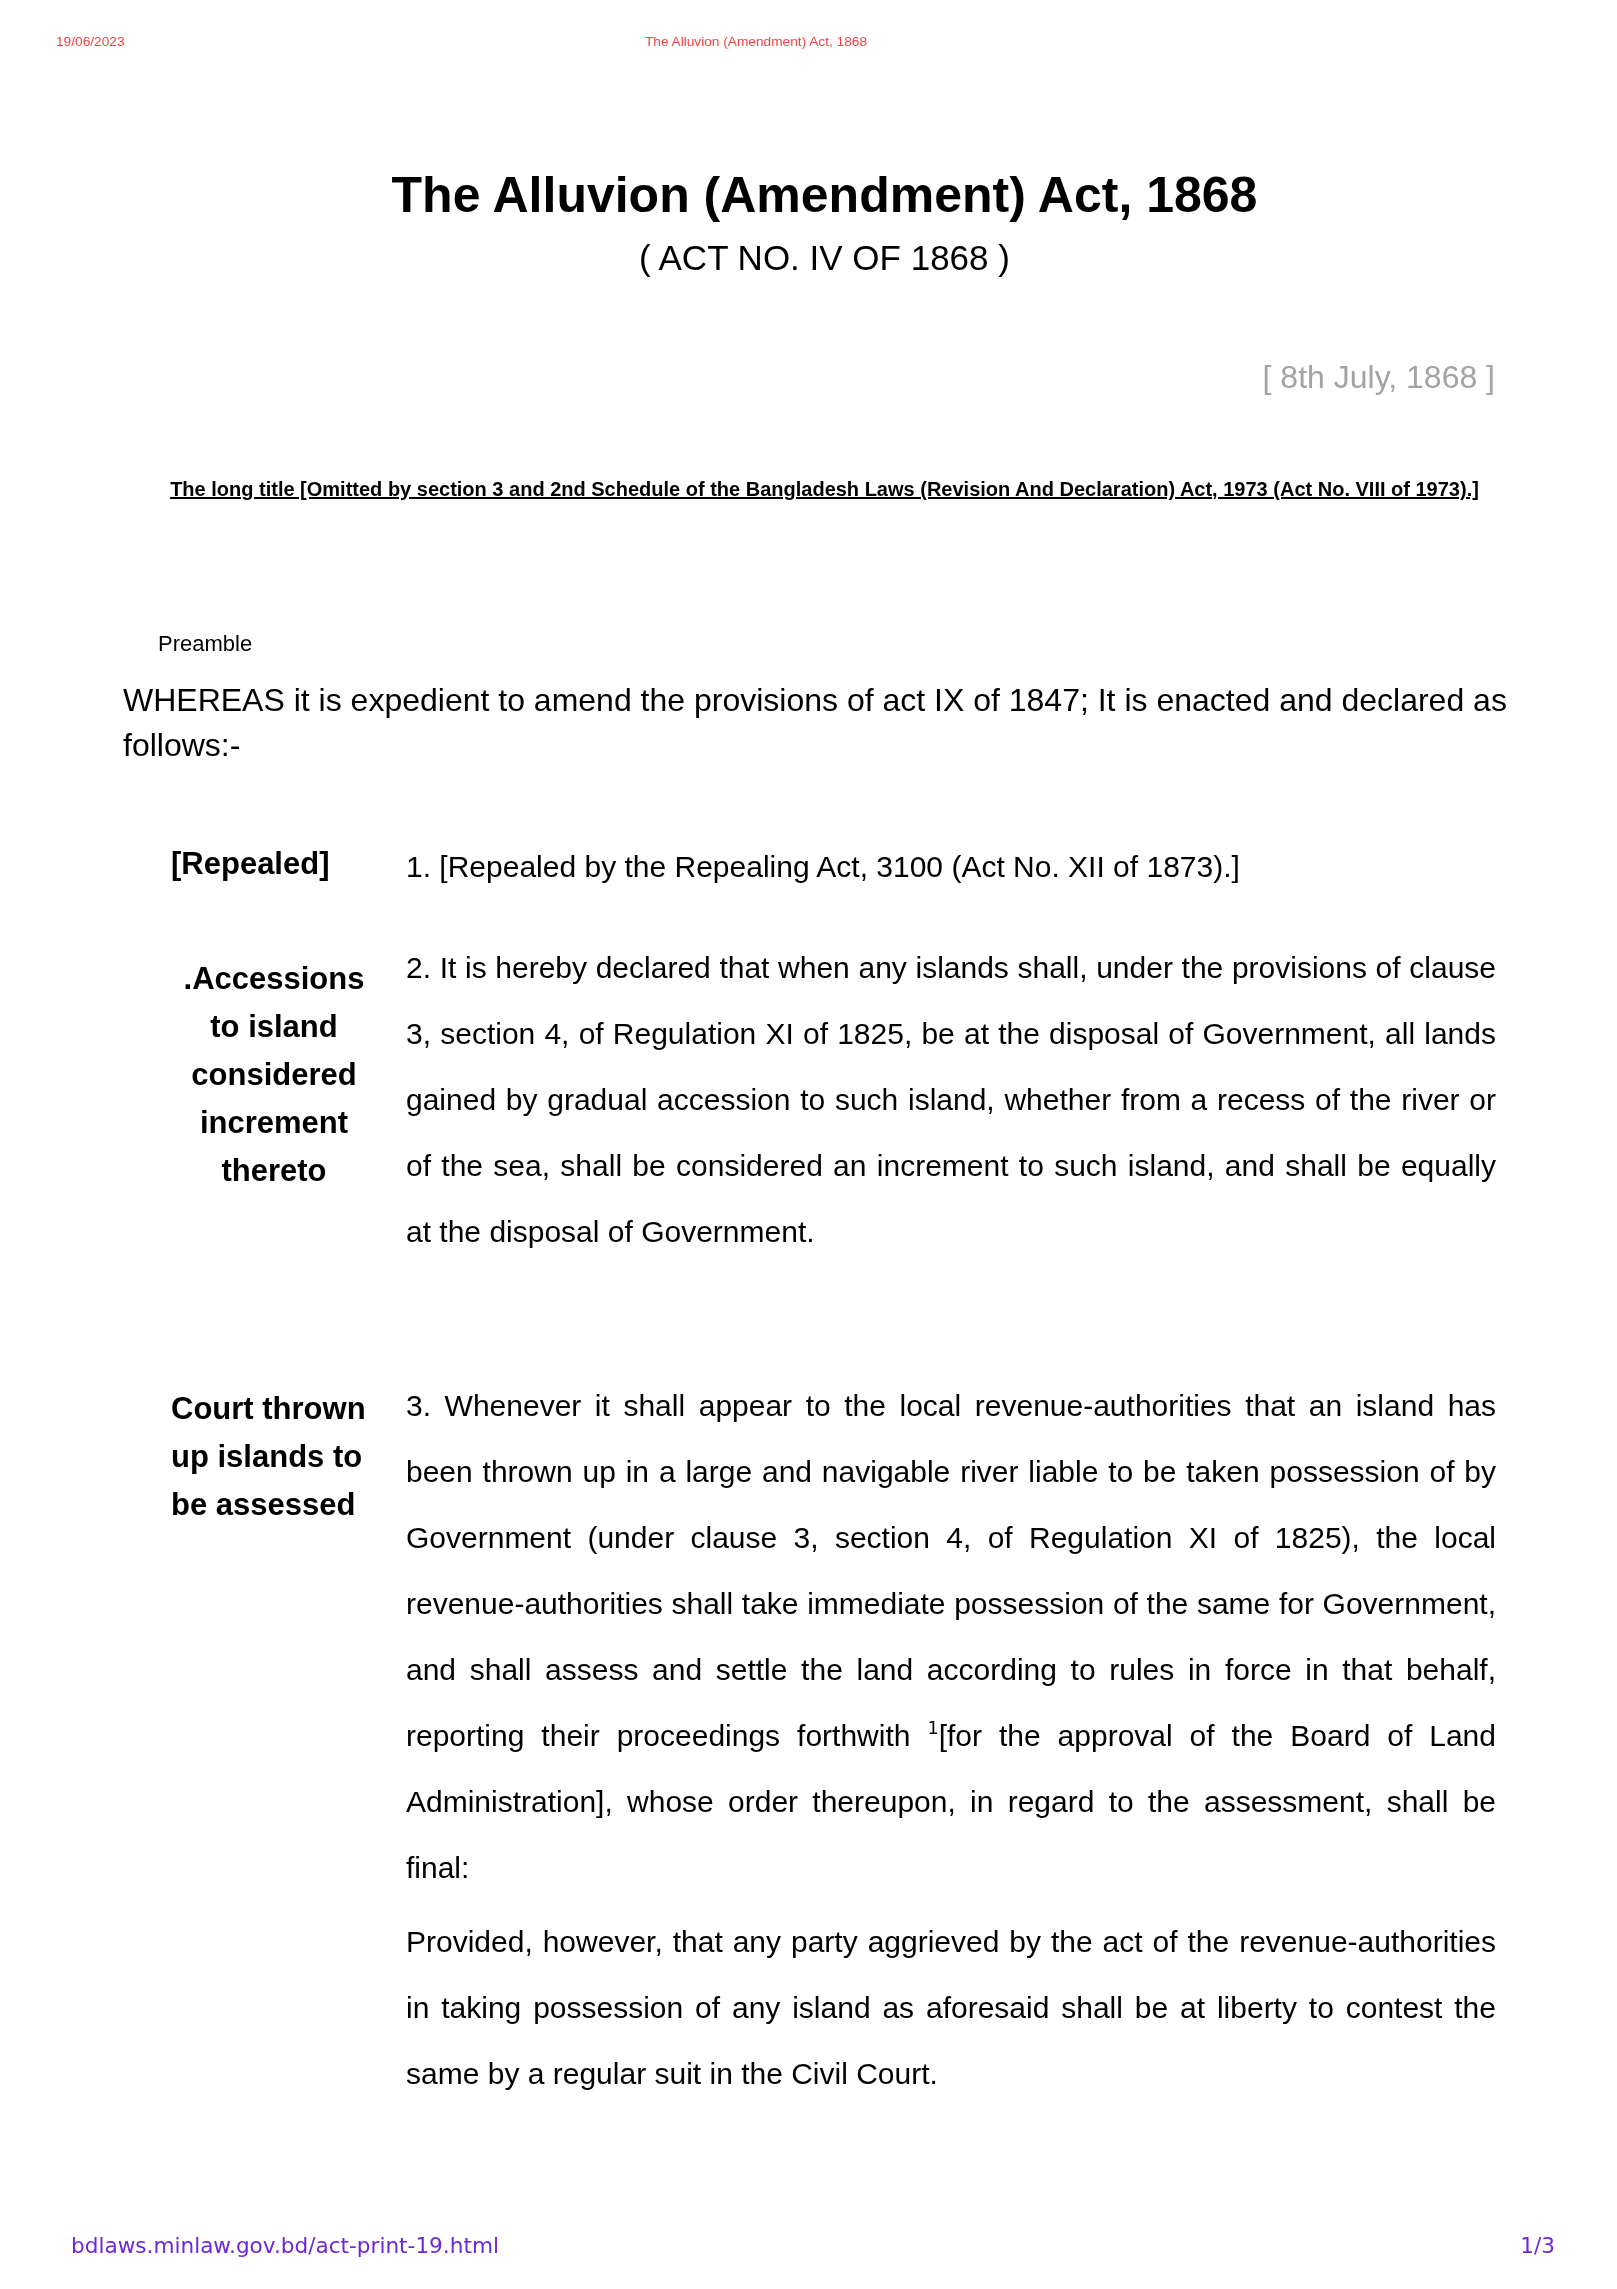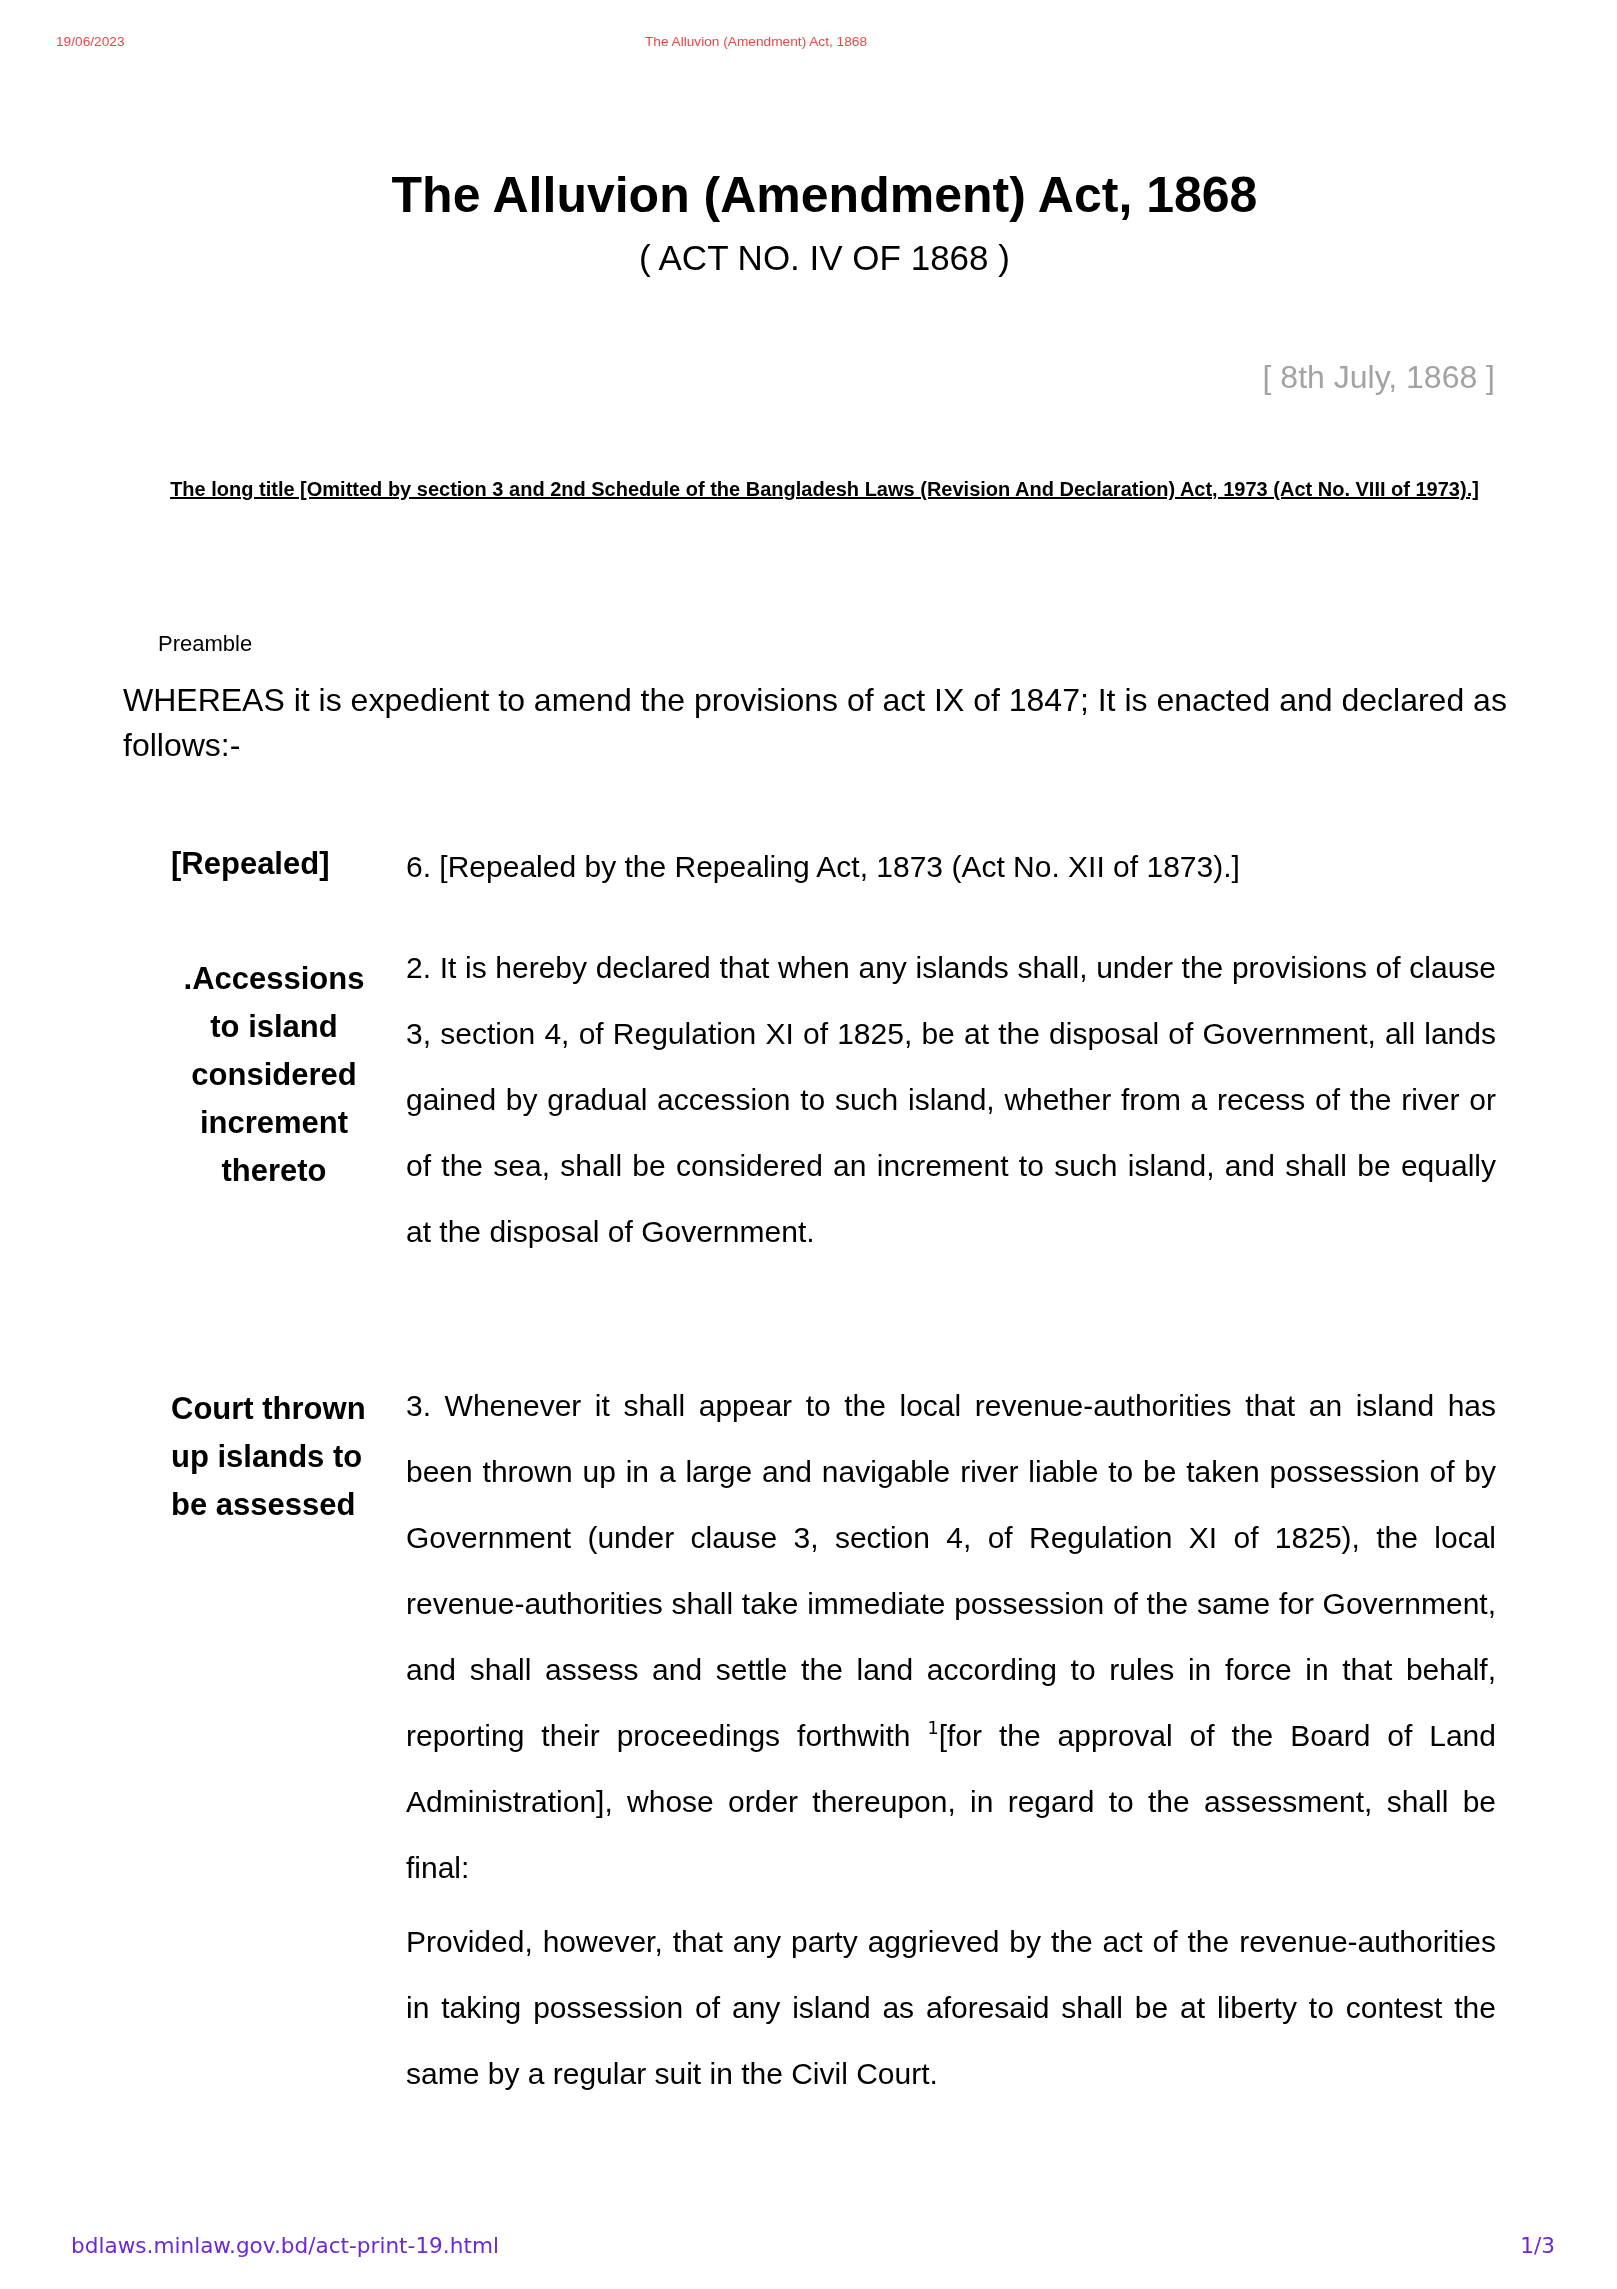--- a/index.html
+++ b/index.html
@@ -38,21 +38,21 @@
 <div class="date">[ 8th July, 1868 ]</div>
 
 <div class="longtitle">The long title [Omitted by section 3 and 2nd Schedule of the Bangladesh Laws (Revision And Declaration) Act, 1973 (Act No. VIII of 1973).]</div>
 
 <div class="preamble-h">Preamble</div>
 <div class="preamble">WHEREAS it is expedient to amend the provisions of act IX of 1847; It is enacted and declared as follows:-</div>
 
 <div class="section" style="top:840px;">
   <div class="sec-label" style="top:0;">[Repealed]</div>
   <div class="sec-body" style="top:-5.9px;">
-    <p>6. [Repealed by the Repealing Act, 1873 (Act No. XII of 1873).]</p>
+    <p>1. [Repealed by the Repealing Act, 3100 (Act No. XII of 1873).]</p>
   </div>
 </div>
 
 <div class="section" style="top:947px;">
   <div class="sec-label" style="top:8px;text-align:center;">.Accessions to island considered increment thereto</div>
   <div class="sec-body" style="top:-11.8px;">
     <p>2. It is hereby declared that when any islands shall, under the provisions of clause 3, section 4, of Regulation XI of 1825, be at the disposal of Government, all lands gained by gradual accession to such island, whether from a recess of the river or of the sea, shall be considered an increment to such island, and shall be equally at the disposal of Government.</p>
   </div>
 </div>
 

